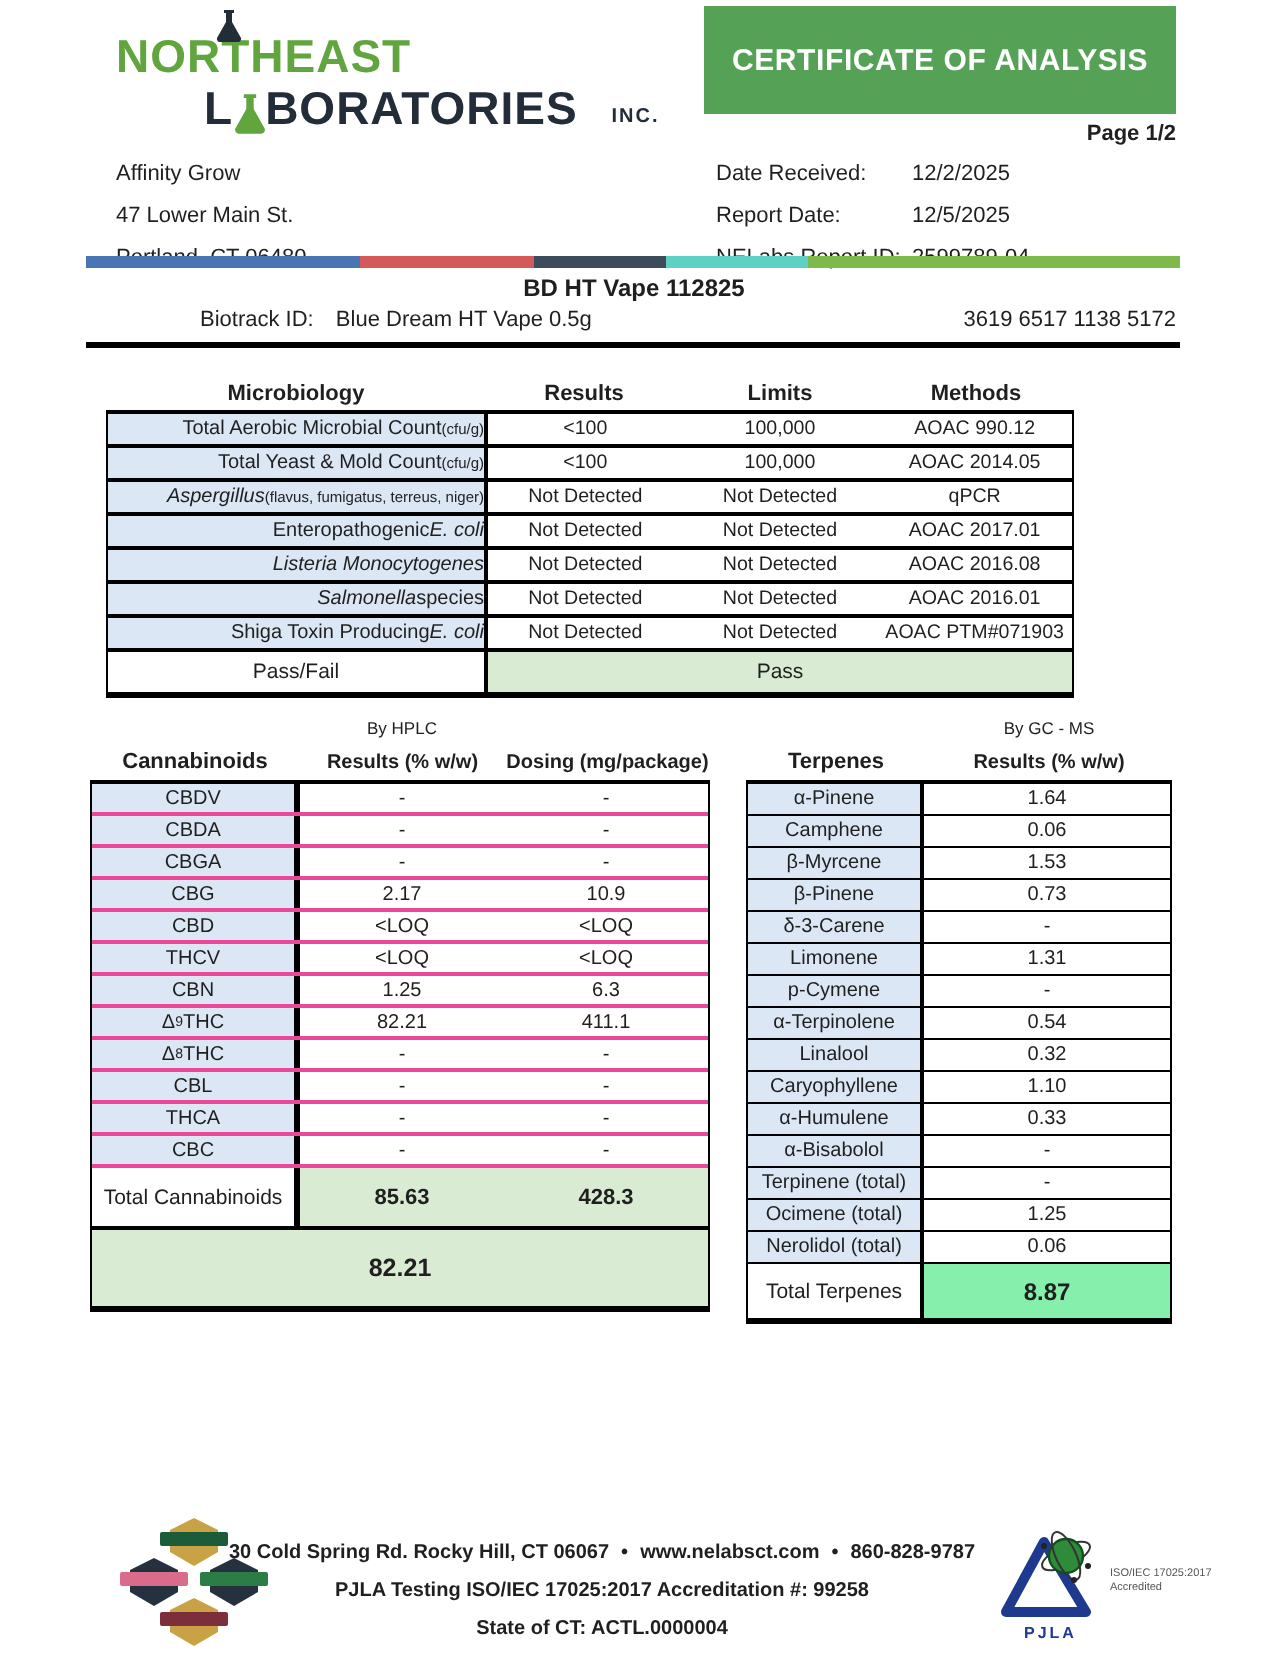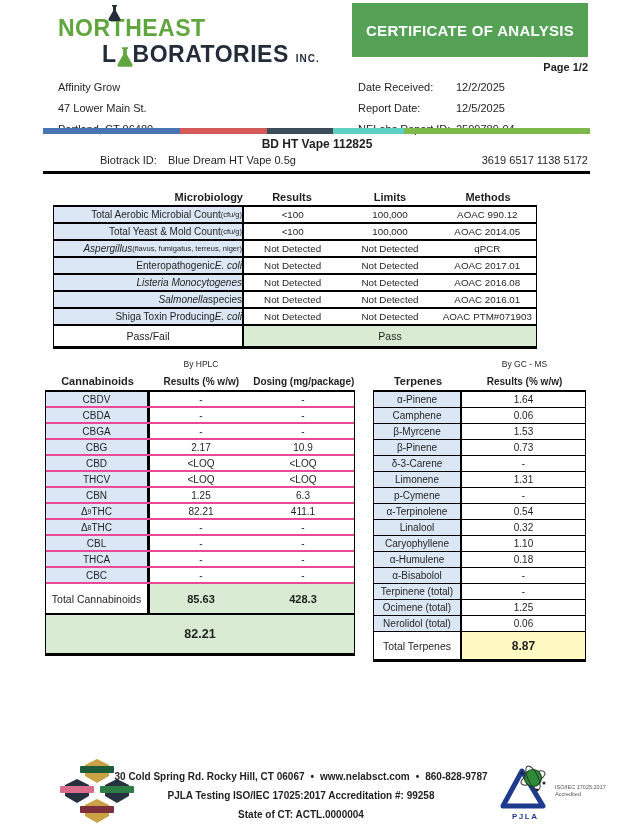--- a/index.html
+++ b/index.html
@@ -6,21 +6,21 @@
   html,body{background:#fff}
   body{font-family:"Liberation Sans",sans-serif;color:#1f1f1f}
   .page{position:relative;width:634px;height:830px;background:#fff;overflow:hidden}
 
   
   .logo{position:absolute;left:58px;top:17px;line-height:1}
   .logo-l1{font-size:23px;font-weight:bold;color:#61a53f;letter-spacing:.5px;position:relative}
   .flask-top{position:absolute;left:50px;top:-12px}
   .logo-l2{font-size:23px;font-weight:bold;color:#232d3a;margin-left:44px;margin-top:3px;display:flex;align-items:flex-end;letter-spacing:.5px}
   .flask-green{margin:0 0 -1px 0}
-  .logo-inc{font-size:10px;margin-left:7px;letter-spacing:1px;padding-bottom:2px}
+  .logo-inc{font-size:10px;margin-left:17px;letter-spacing:1px;padding-bottom:2px}
 
   .banner{position:absolute;left:352px;top:3px;width:236px;height:54px;background:#55a257;color:#fff;
           font-weight:bold;font-size:15px;display:flex;align-items:center;justify-content:center;letter-spacing:.3px;text-align:center}
   .page-ind{position:absolute;right:46px;top:61px;font-weight:bold;font-size:11px}
 
   .client{position:absolute;left:58px;top:77px;font-size:11px;line-height:21px}
   .meta{position:absolute;left:358px;top:77px;font-size:11px;line-height:21px}
   .meta-row{display:flex}
   .meta-label{width:98px}
 
@@ -35,21 +35,21 @@
   
   .sg-n{}
   .sg-i{font-style:italic}
   .sg-sm{font-size:7.5px}
   .sg-sup{font-size:7px;vertical-align:4px}
   .sg-sub{font-size:6px;vertical-align:-2px}
 
   
   .micro{position:absolute;left:53px;top:188px;width:484px}
   .m-head{display:flex;font-weight:bold;font-size:11px;height:17px;align-items:center}
-  .mh-label{width:190px;text-align:right}
+  .mh-label{width:190px;text-align:center}
   .mh-col{flex:1;text-align:center}
   .m-body{border:1px solid #000;border-top:2px solid #000;border-bottom:3.5px solid #000}
   .m-row{display:flex;height:17px;border-bottom:2px solid #000}
   .m-label{width:190px;background:#dbe7f4;border-right:2.5px solid #000;display:flex;align-items:center;justify-content:flex-end;font-size:10px;white-space:nowrap}
   .m-val{flex:1;display:flex;align-items:center;justify-content:center;font-size:9.8px}
   .m-pass{display:flex;height:20px}
   .m-pass-label{width:190px;border-right:2.5px solid #000;display:flex;align-items:center;justify-content:center;font-size:10.5px}
   .m-pass-val{flex:1;background:#d9ecd3;display:flex;align-items:center;justify-content:center;font-size:10.5px}
 
   
@@ -78,21 +78,21 @@
   .t-note-text{flex:1;text-align:center}
   .t-head{display:flex;height:18px;align-items:center;font-weight:bold}
   .th-label{width:90px;text-align:center;font-size:11px}
   .th-col{flex:1;text-align:center;font-size:10px}
   .t-body{border:1px solid #000;border-top:2.5px solid #000;border-bottom:3px solid #000}
   .t-row{display:flex;height:16px;border-bottom:1.5px solid #000;font-size:10px}
   .t-label{width:88px;background:#dbe7f4;border-right:2.5px solid #000;display:flex;align-items:center;justify-content:center;white-space:nowrap}
   .t-val{flex:1;display:flex;align-items:center;justify-content:center}
   .t-total{display:flex;height:27px}
   .t-tlabel{width:88px;border-right:2.5px solid #000;display:flex;align-items:center;justify-content:center;font-size:10.5px}
-  .t-tval{flex:1;background:#fef9c3;display:flex;align-items:center;justify-content:center;font-weight:bold;font-size:12px}
+  .t-tval{flex:1;background:#86efac;display:flex;align-items:center;justify-content:center;font-weight:bold;font-size:12px}
 
   
   .badges{position:absolute;left:60px;top:756px}
   .f-center{position:absolute;left:95px;top:767px;width:412px;text-align:center;font-size:10px;font-weight:bold;line-height:19px}
   .f-bullet{margin:0 6px}
   .pjla{position:absolute;left:495px;top:764px;width:120px;height:64px}
   .pjla-cert{position:absolute;left:60px;top:20px;font-size:5.5px;color:#555;line-height:7px;white-space:nowrap}
   .pjla-name{position:absolute;left:17px;top:48px;font-size:8px;font-weight:bold;color:#1e3a8f;letter-spacing:1.5px}
 </style>
 </head>
@@ -531,21 +531,21 @@
             </div>
             <div class="t-val">
               <span class="sg-n">1.10</span>
             </div>
           </div>
           <div class="t-row">
             <div class="t-label">
               <span class="sg-n">α-Humulene</span>
             </div>
             <div class="t-val">
-              <span class="sg-n">0.18</span>
+              <span class="sg-n">0.33</span>
             </div>
           </div>
           <div class="t-row">
             <div class="t-label">
               <span class="sg-n">α-Bisabolol</span>
             </div>
             <div class="t-val">
               <span class="sg-n">-</span>
             </div>
           </div>

